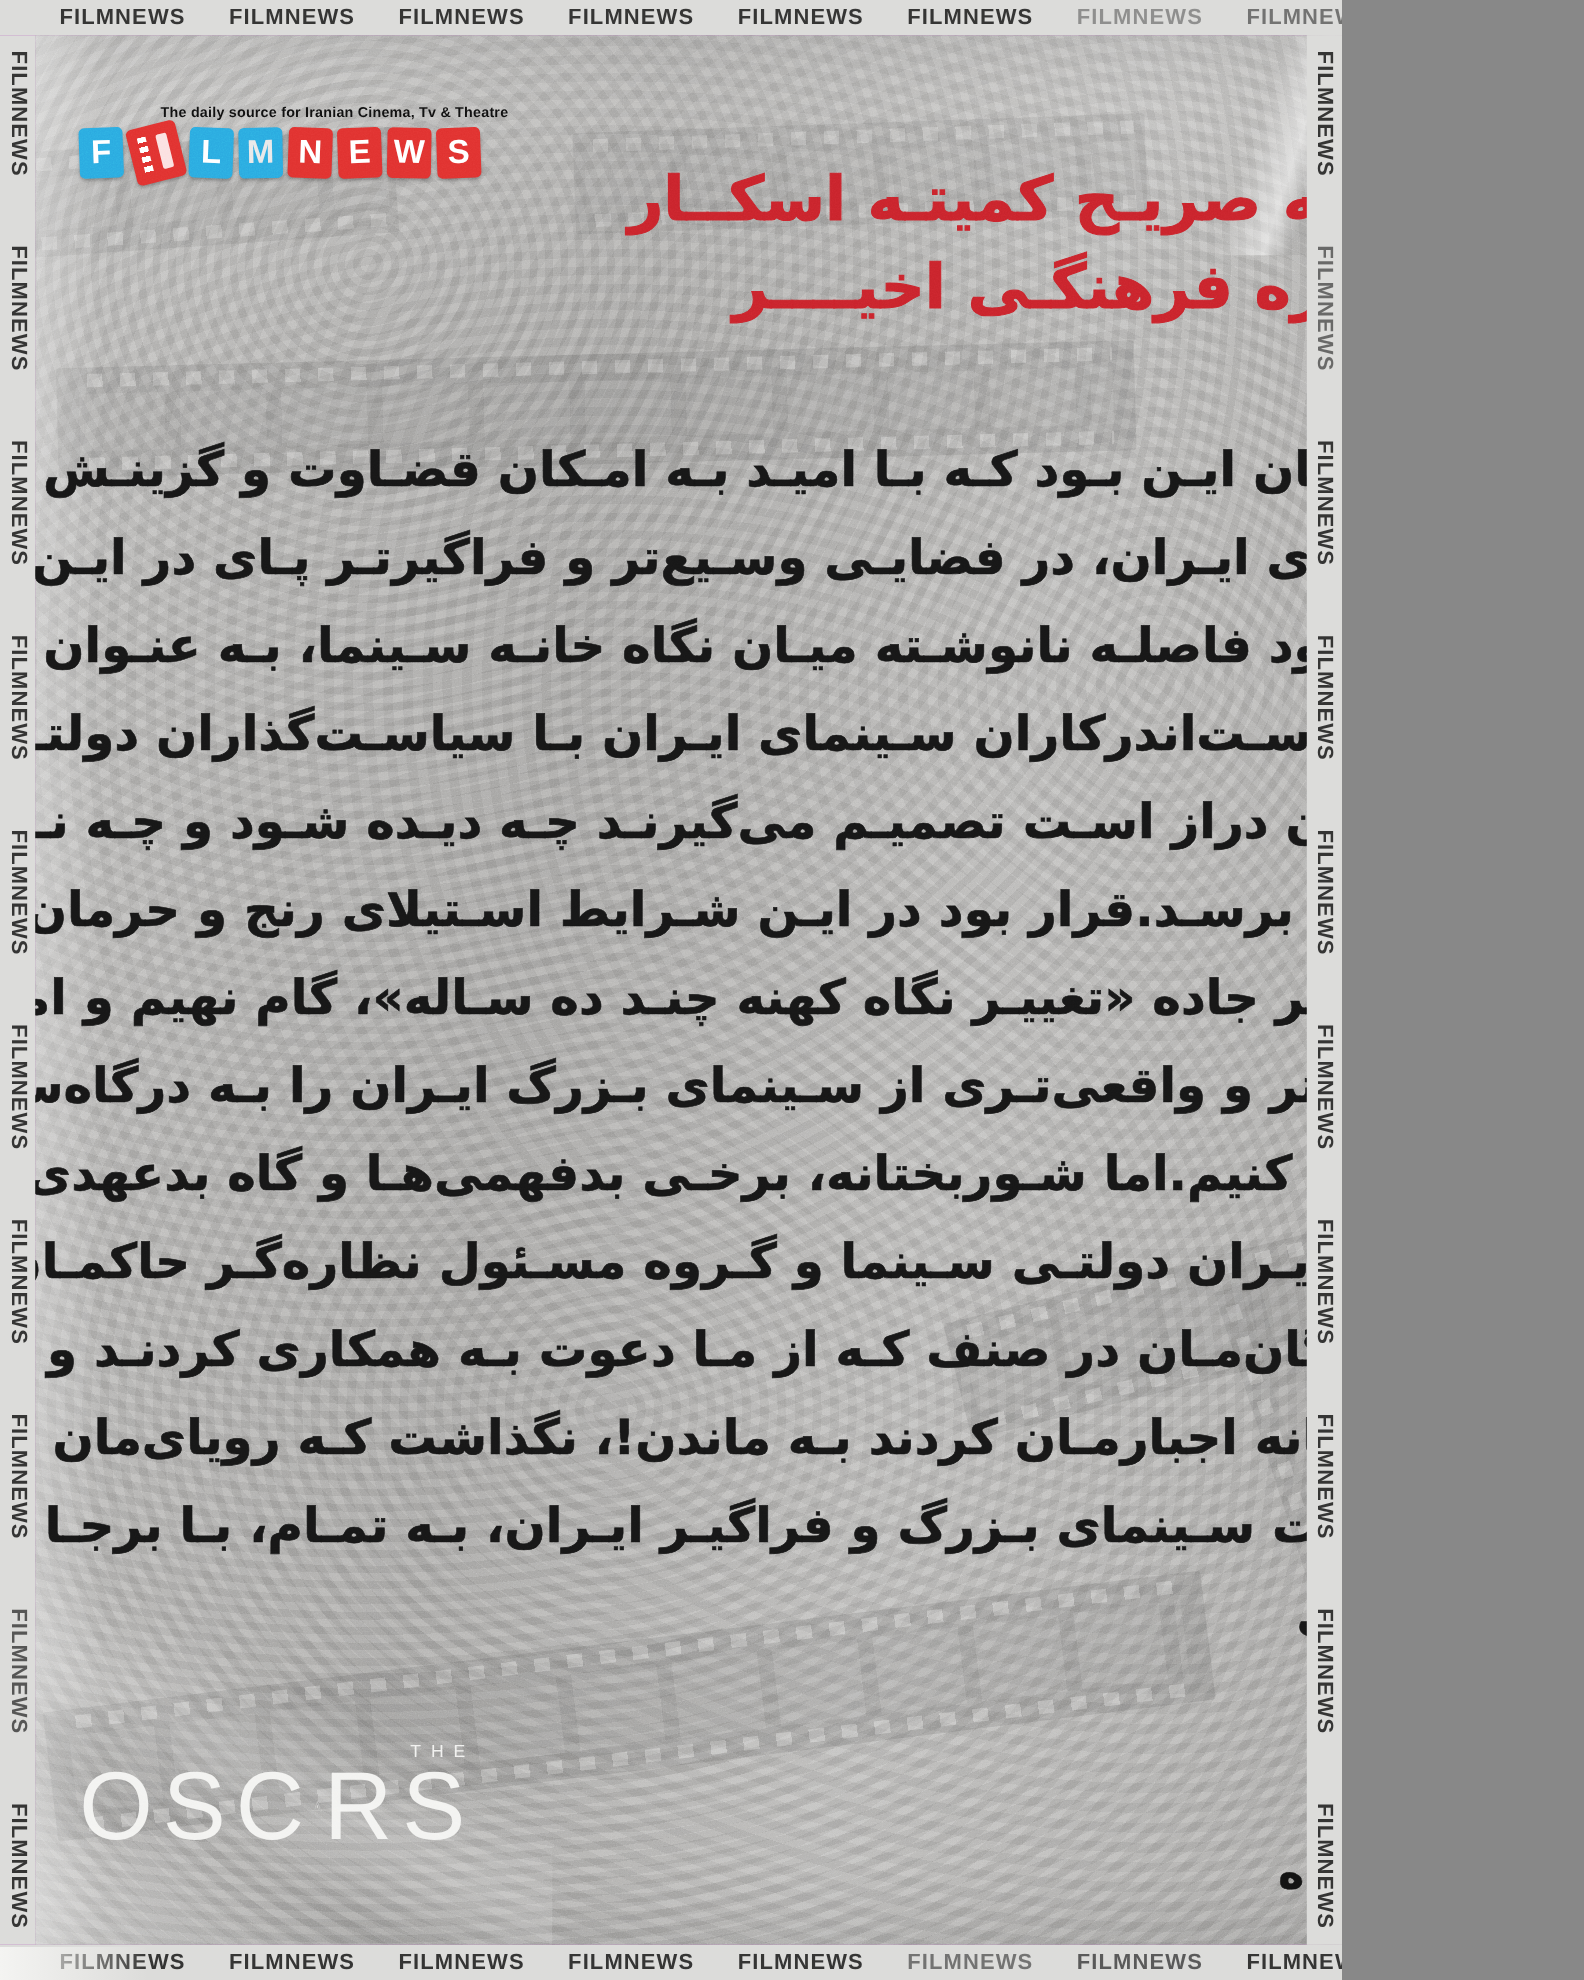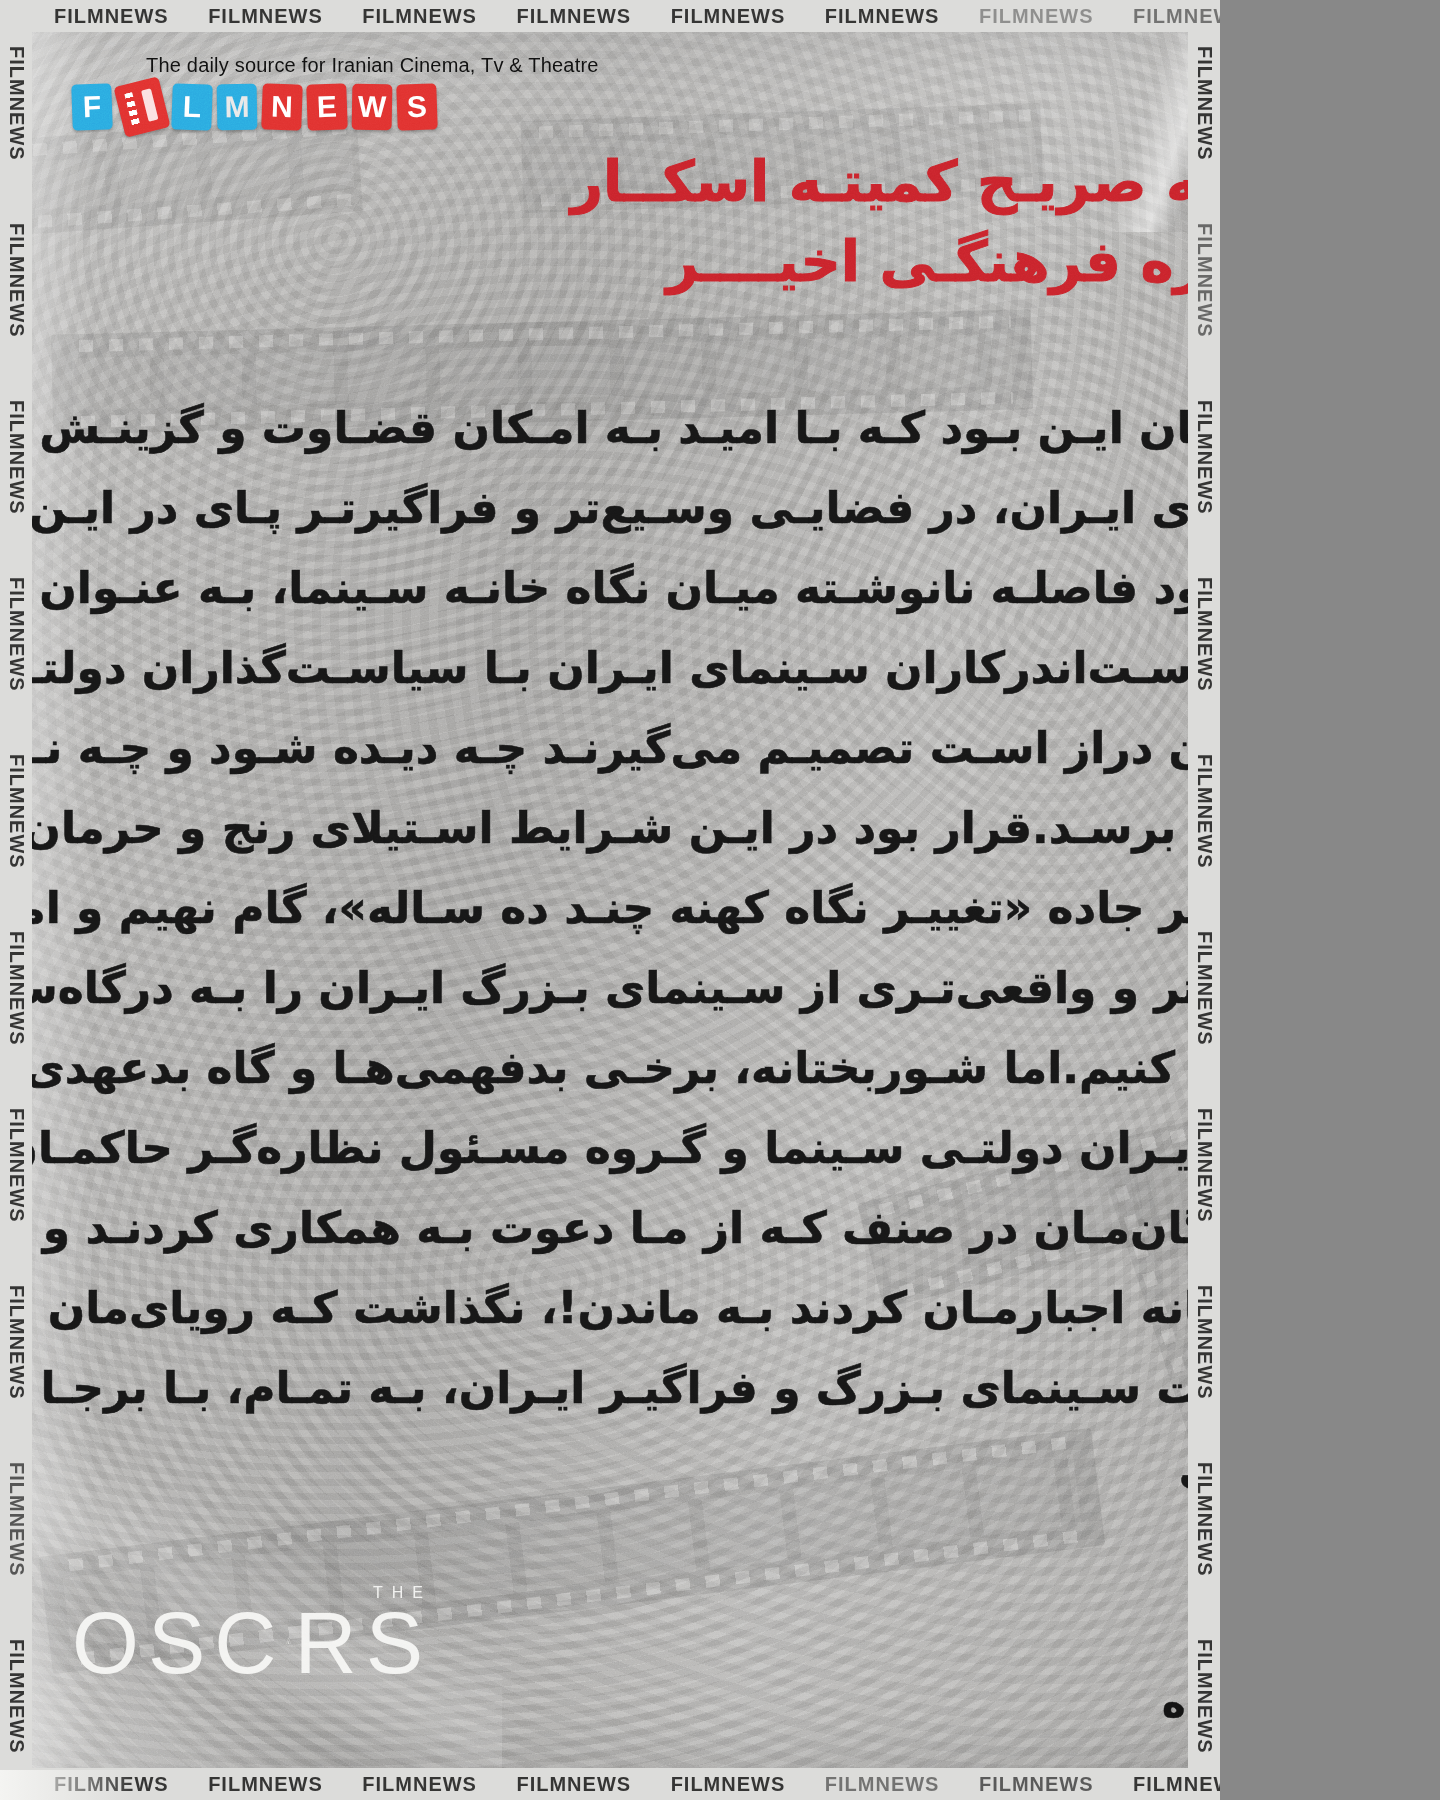--- a/index.html
+++ b/index.html
@@ -55,21 +55,21 @@
   .s2{left:490px;top:80px;width:520px;height:92px;transform:rotate(-2deg);opacity:.10;}
   .s3{left:-12px;top:95px;width:340px;height:96px;transform:rotate(-4deg);opacity:.11;}
   .s4{left:830px;top:1100px;width:580px;height:108px;transform:rotate(-14deg);}
   .s5{left:10px;top:1460px;width:1060px;height:118px;transform:rotate(-7deg);opacity:.15;}
   .s6{left:980px;top:1270px;width:420px;height:112px;transform:rotate(72deg);opacity:.11;}
 
   .grain{position:absolute;left:0;top:0;z-index:6;mix-blend-mode:overlay;opacity:.32;pointer-events:none;}
 
   
   .brand{position:absolute;left:40px;top:22px;z-index:5;}
-  .tagline{margin-left:74px;font-size:20px;font-weight:400;color:#101010;letter-spacing:.2px;}
+  .tagline{margin-left:74px;font-size:13px;font-weight:700;color:#101010;letter-spacing:.2px;margin-top:40px;}
   .tiles{display:flex;align-items:center;gap:5px;margin-top:4px;}
   .tile{width:40px;height:46px;border-radius:5px;display:flex;align-items:center;justify-content:center;
         color:#fff;font-weight:700;font-size:30px;box-shadow:0 2px 3px rgba(0,0,0,.28);}
   .tile.blue{background:#2aa9e0;} .tile.red{background:#e0312f;}
   .tiles .tile:nth-child(1){transform:rotate(-2deg);}
   .tiles .tile:nth-child(3){transform:rotate(2deg);}
   .tiles .tile:nth-child(4){transform:rotate(-1deg);color:#e8e8e8;}
   .tiles .tile:nth-child(5){transform:rotate(2deg);}
   .tiles .tile:nth-child(6){transform:rotate(-2deg);}
   .tiles .tile:nth-child(7){transform:rotate(1deg);}

